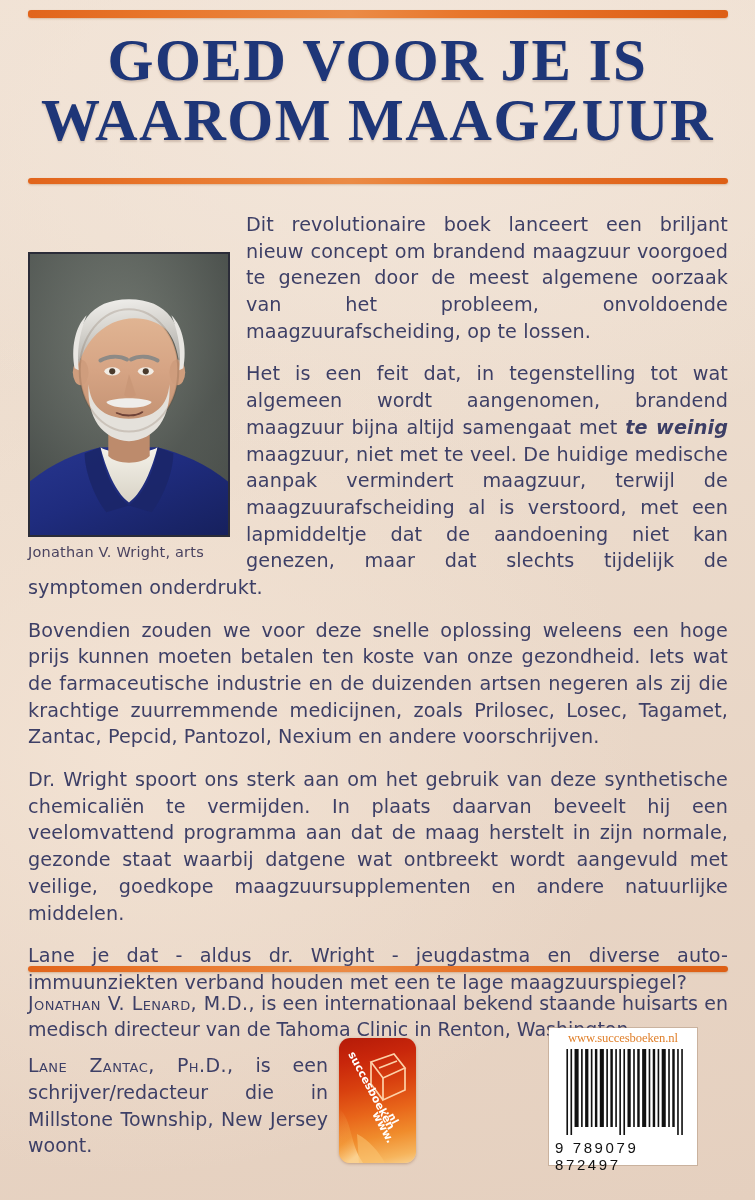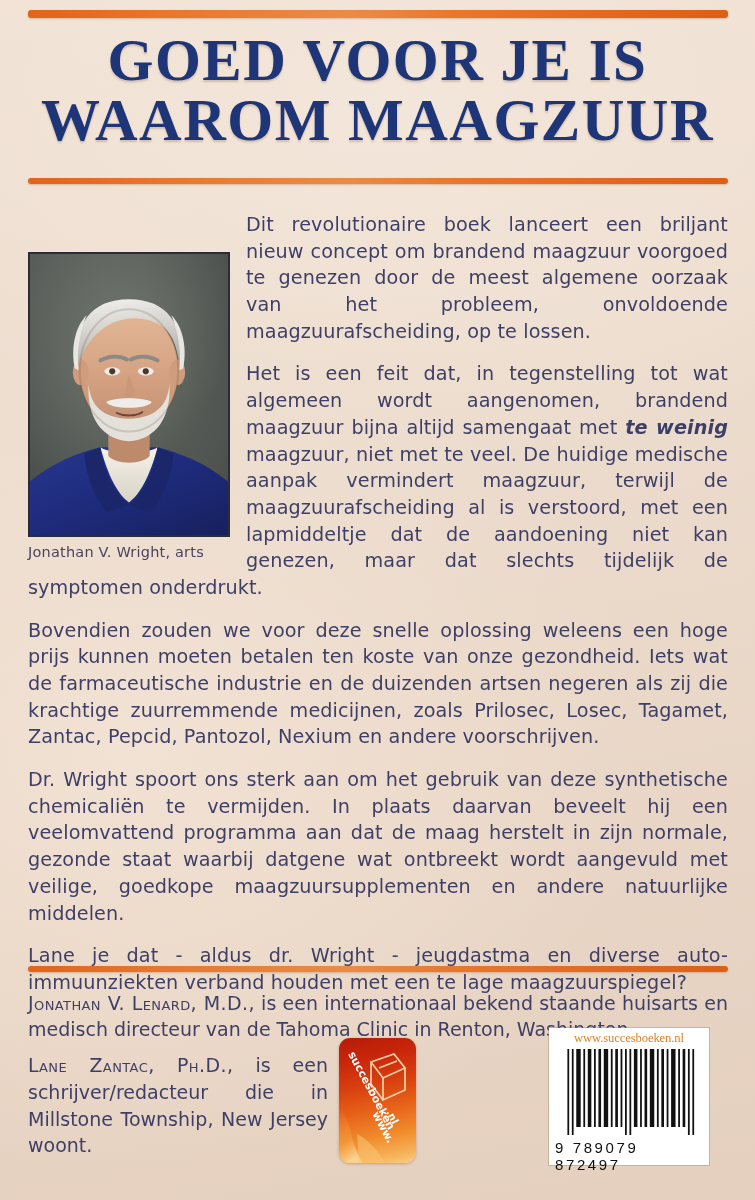--- a/index.html
+++ b/index.html
@@ -149,21 +149,21 @@
        #b51b08 0%, #c8260b 18%, #d8400f 38%,
        #e8651a 58%, #f08c2c 76%, #f6b45c 92%, #f8cf8c 100%);
   }
   .logo svg { position: absolute; inset: 0; width: 100%; height: 100%; }
 
   
   .barcode {
     position: absolute;
     left: 549px;
     top: 1028px;
-    width: 160px;
+    width: 148px;
     height: 137px;
     background: #ffffff;
     box-sizing: border-box;
     padding: 4px 6px 3px 6px;
     box-shadow: 0 0 0 1px rgba(150,120,95,.35);
   }
   .barcode-url {
     text-align: center;
     color: #e0802c;
     font-size: 12.6px;

